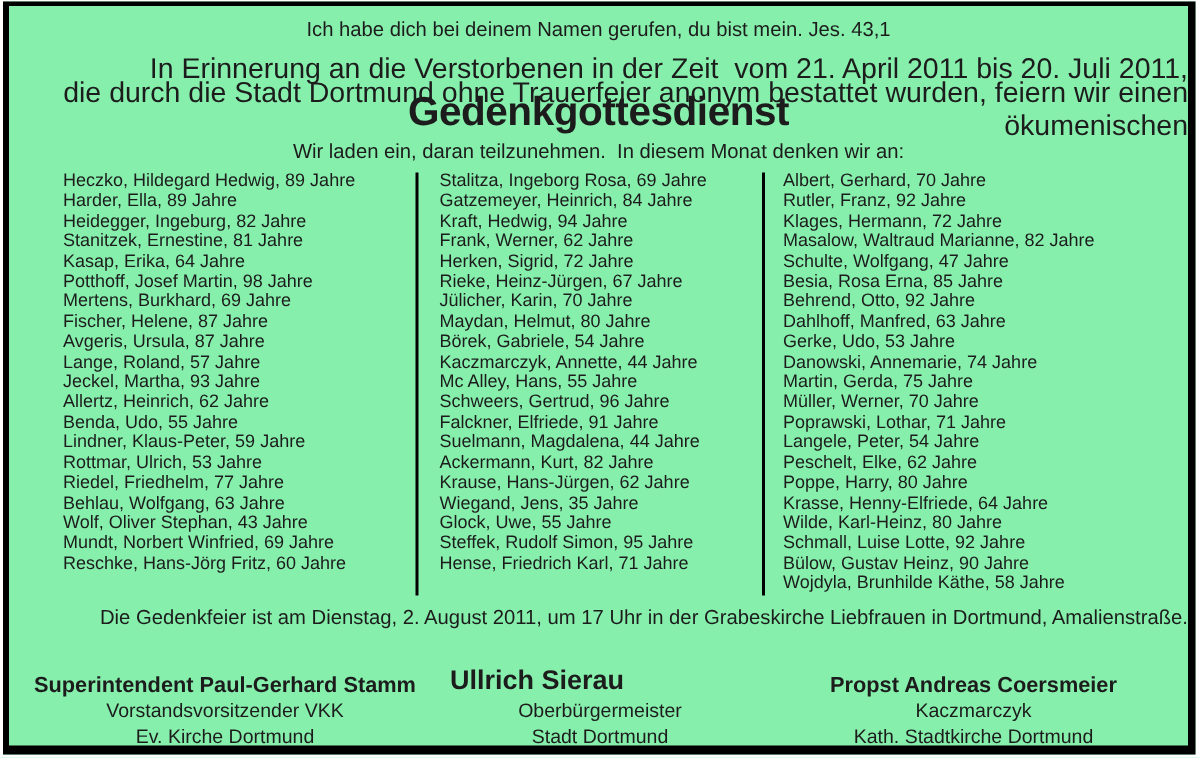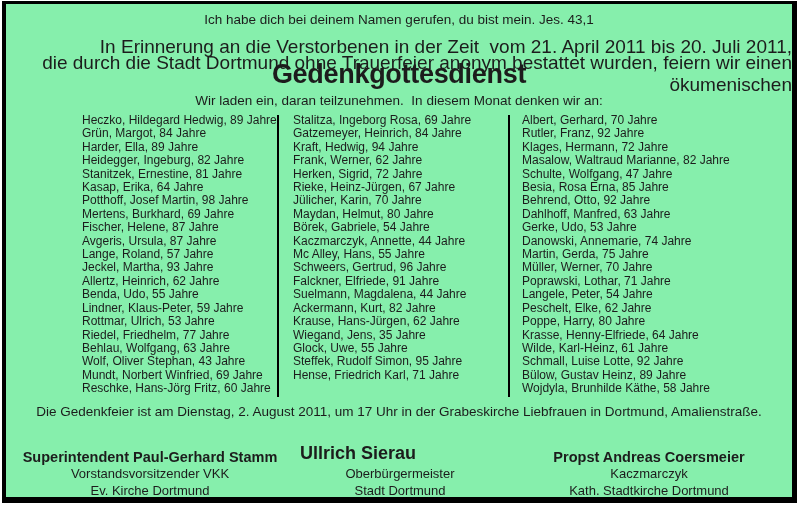--- a/index.html
+++ b/index.html
@@ -60,35 +60,35 @@
   .names {
     top: 110px; left: 0; width: 100%;
     display: flex;
     align-items: flex-start;
   }
   .name-col {
     font-size: 12px;
     line-height: 13.4px;
     box-sizing: border-box;
   }
-  .col1 { width: 271px; padding-left: 76px; }
+  .col1 { width: 271px; padding-left: 36px; }
   .col2 { width: 229px; padding-left: 14px; }
   .col3 { flex: 1; padding-left: 12px; }
   .divider {
     width: 2px;
     height: 282px;
     background: #000000;
     margin-top: 1px;
   }
   .name-line { white-space: nowrap; }
 
   .ceremony {
     top: 400px; left: 0; width: 100%;
     margin: 0;
-    text-align: center;
+    text-align: right;
     font-size: 13.5px;
   }
   .mayor-name {
     top: 423px; left: 294px; width: 200px;
     text-align: left;
     font-size: 18px;
     font-weight: bold;
     margin-top: 16px;
   }
   .sig-row {
@@ -117,21 +117,20 @@
 
   <p class="quote">Ich habe dich bei deinem Namen gerufen, du bist mein. Jes. 43,1</p>
   <p class="intro1">In Erinnerung an die Verstorbenen in der Zeit  vom 21. April 2011 bis 20. Juli 2011,</p>
   <p class="intro2">die durch die Stadt Dortmund ohne Trauerfeier anonym bestattet wurden, feiern wir einen ökumenischen</p>
   <h1 class="title">Gedenkgottesdienst</h1>
   <p class="invitation">Wir laden ein, daran teilzunehmen.  In diesem Monat denken wir an:</p>
 
   <div class="names">
     <div class="name-col col1">
         <div class="name-line">Heczko, Hildegard Hedwig, 89 Jahre</div>
-        <div class="name-line">Grün, Margot, 84 Jahre</div>
         <div class="name-line">Harder, Ella, 89 Jahre</div>
         <div class="name-line">Heidegger, Ingeburg, 82 Jahre</div>
         <div class="name-line">Stanitzek, Ernestine, 81 Jahre</div>
         <div class="name-line">Kasap, Erika, 64 Jahre</div>
         <div class="name-line">Potthoff, Josef Martin, 98 Jahre</div>
         <div class="name-line">Mertens, Burkhard, 69 Jahre</div>
         <div class="name-line">Fischer, Helene, 87 Jahre</div>
         <div class="name-line">Avgeris, Ursula, 87 Jahre</div>
         <div class="name-line">Lange, Roland, 57 Jahre</div>
         <div class="name-line">Jeckel, Martha, 93 Jahre</div>
@@ -180,23 +179,23 @@
         <div class="name-line">Dahlhoff, Manfred, 63 Jahre</div>
         <div class="name-line">Gerke, Udo, 53 Jahre</div>
         <div class="name-line">Danowski, Annemarie, 74 Jahre</div>
         <div class="name-line">Martin, Gerda, 75 Jahre</div>
         <div class="name-line">Müller, Werner, 70 Jahre</div>
         <div class="name-line">Poprawski, Lothar, 71 Jahre</div>
         <div class="name-line">Langele, Peter, 54 Jahre</div>
         <div class="name-line">Peschelt, Elke, 62 Jahre</div>
         <div class="name-line">Poppe, Harry, 80 Jahre</div>
         <div class="name-line">Krasse, Henny-Elfriede, 64 Jahre</div>
-        <div class="name-line">Wilde, Karl-Heinz, 61 Jahre</div>
+        <div class="name-line">Wilde, Karl-Heinz, 80 Jahre</div>
         <div class="name-line">Schmall, Luise Lotte, 92 Jahre</div>
-        <div class="name-line">Bülow, Gustav Heinz, 89 Jahre</div>
+        <div class="name-line">Bülow, Gustav Heinz, 90 Jahre</div>
         <div class="name-line">Wojdyla, Brunhilde Käthe, 58 Jahre</div>
       </div>
   </div>
 
   <p class="ceremony">Die Gedenkfeier ist am Dienstag, 2. August 2011, um 17 Uhr in der Grabeskirche Liebfrauen in Dortmund, Amalienstraße.</p>
 
   <div class="mayor-name">Ullrich Sierau</div>
 
   <div class="sig-row">
     <div class="sig-block sig-left">

